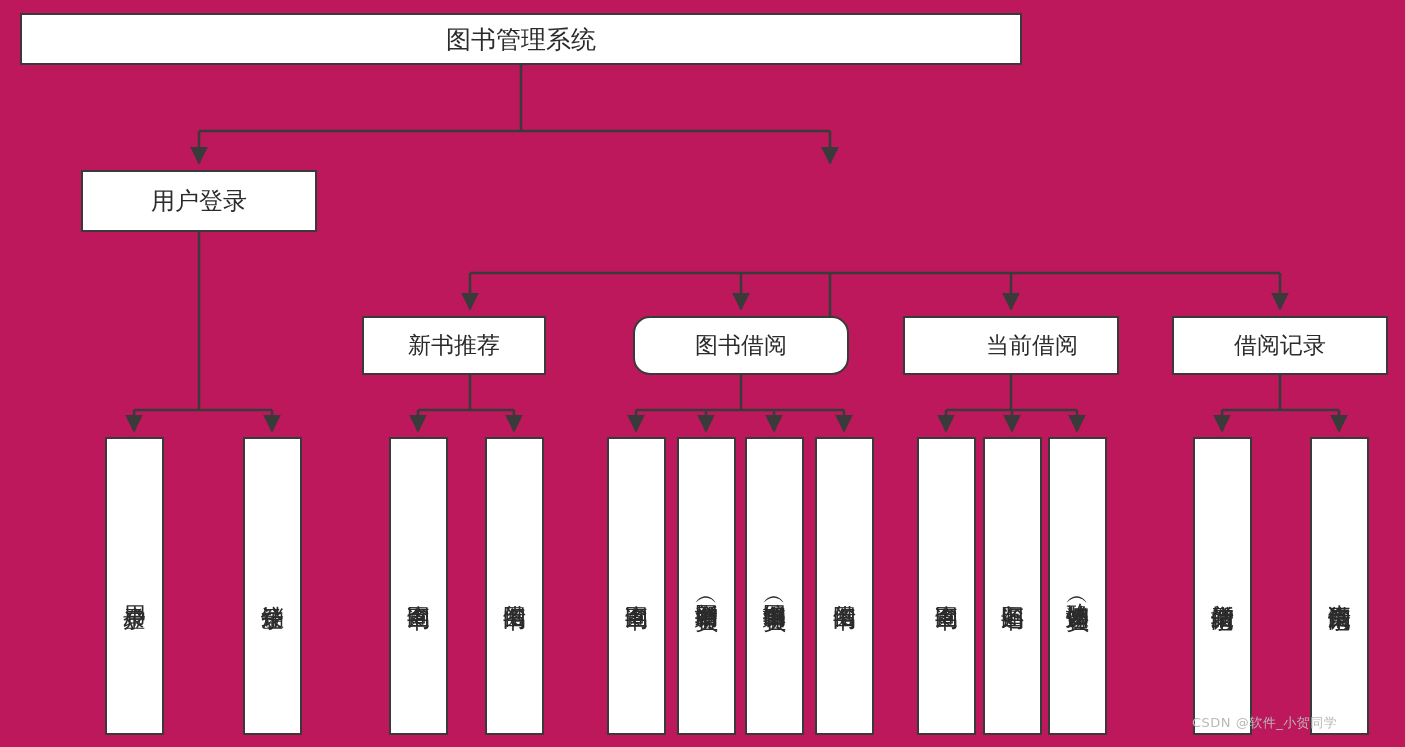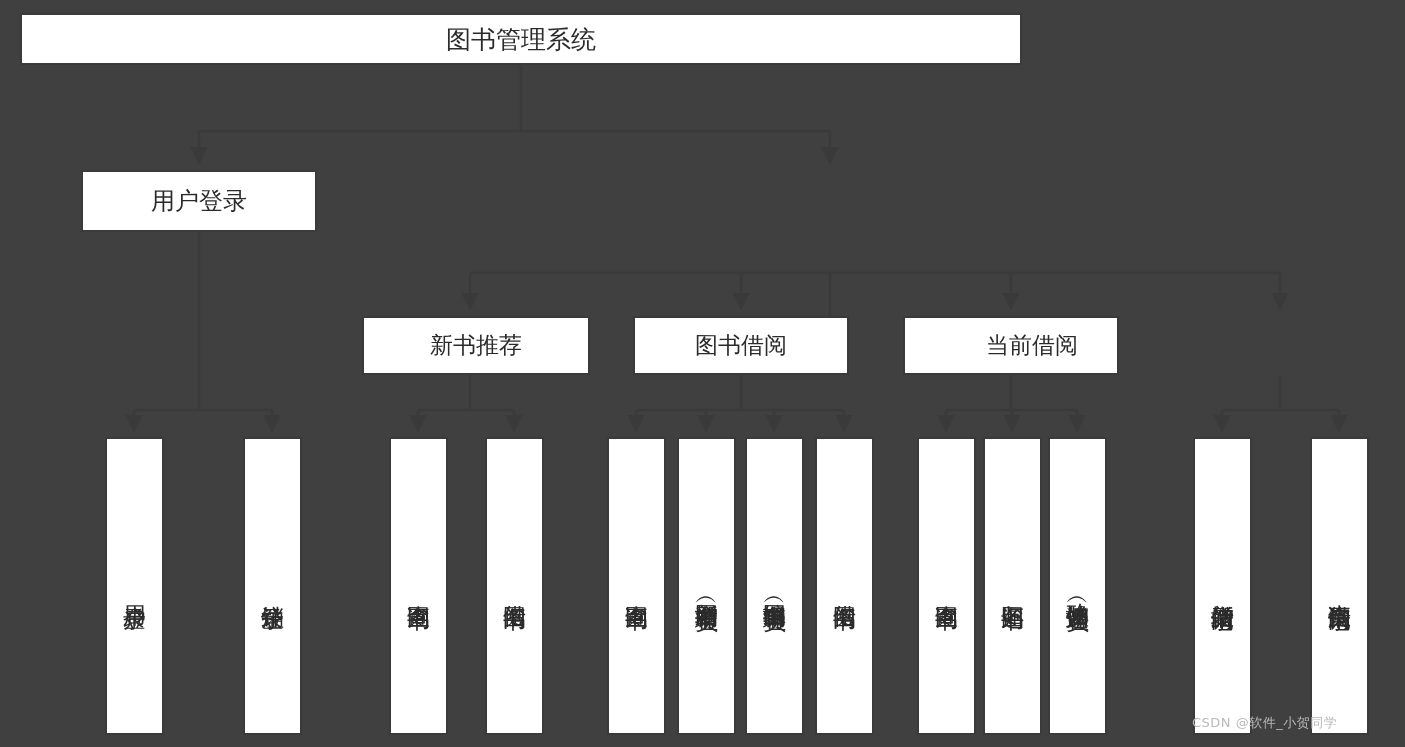--- a/index.html
+++ b/index.html
@@ -7,21 +7,21 @@
     padding: 0;
     background: #ffffff;
   }
   body {
     font-family: "DejaVu Sans", "Liberation Sans", sans-serif;
   }
   #canvas {
     position: relative;
     width: 1405px;
     height: 747px;
-    background: #404040;
+    background: #be185d;
     overflow: hidden;
     text-align: right;
   }
   #wires {
     position: absolute;
     left: 0;
     top: 0;
     width: 1405px;
     height: 747px;
   }
@@ -128,28 +128,31 @@
   </svg>
 
   <div class="node root" style="left:20px; top:13px; width:1002px; height:52px;">
     <span class="node-label">图书管理系统</span>
   </div>
 
   <div class="node lvl1" style="left:81px; top:170px; width:236px; height:62px;">
     <span class="node-label">用户登录</span>
   </div>
 
-  <div class="node lvl2" style="left:362px; top:316px; width:228px; height:59px;">
+  <div class="node lvl2" style="left:362px; top:316px; width:184px; height:59px;">
     <span class="node-label">新书推荐</span>
   </div>
-  <div class="node lvl2" style="left:633px; top:316px; width:216px; height:59px;">
+  <div class="node lvl2" style="left:633px; top:316px; width:216px; height:59px;border-radius:17px;">
     <span class="node-label">图书借阅</span>
   </div>
   <div class="node lvl2" style="left:903px; top:316px; width:216px; height:59px;padding-left:42px;">
     <span class="node-label">当前借阅</span>
+  </div>
+  <div class="node lvl2" style="left:1172px; top:316px; width:216px; height:59px;">
+    <span class="node-label">借阅记录</span>
   </div>
 
   <div class="node leaf" style="left:105px; top:437px; width:59px; height:298px;">
     <span class="node-label">用户登录</span>
   </div>
   <div class="node leaf" style="left:243px; top:437px; width:59px; height:298px;">
     <span class="node-label">注销登录</span>
   </div>
   <div class="node leaf" style="left:389px; top:437px; width:59px; height:298px;">
     <span class="node-label">查询图书</span>

